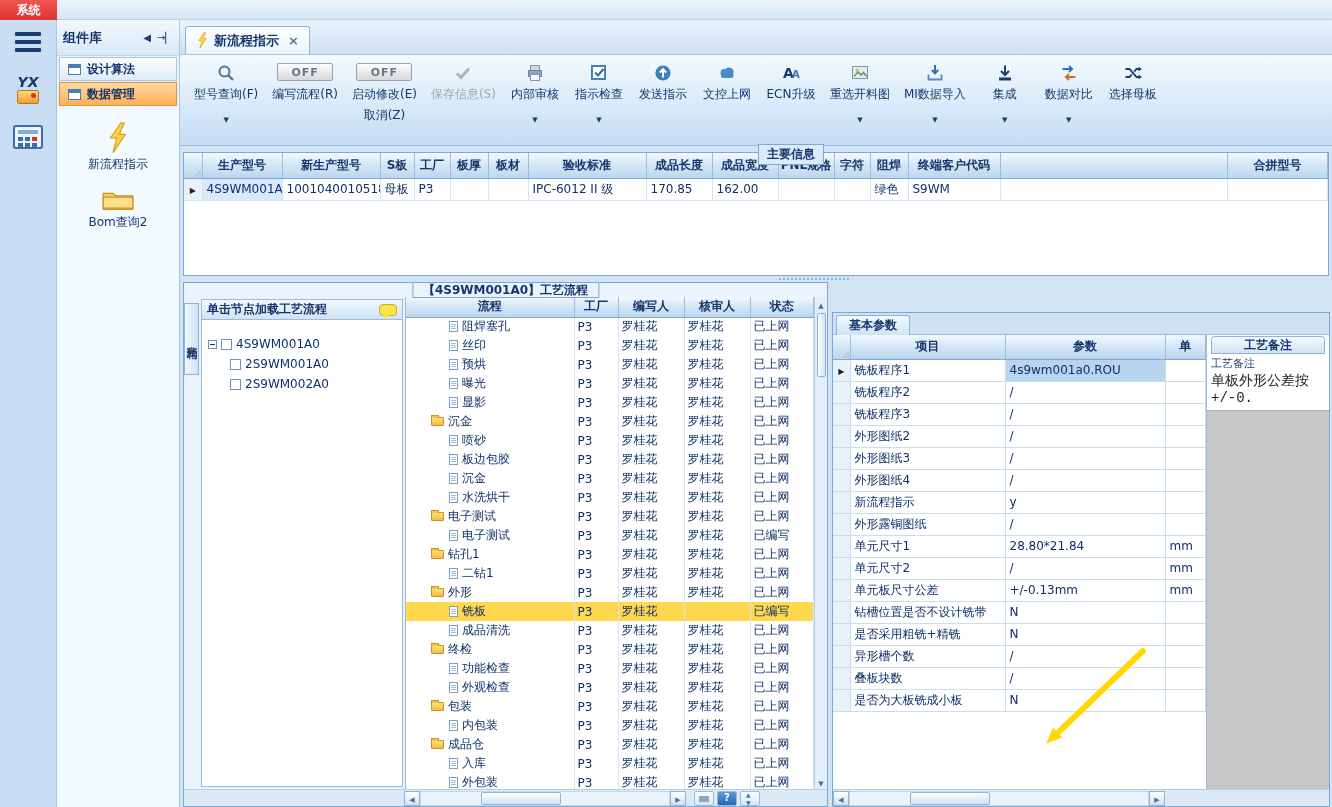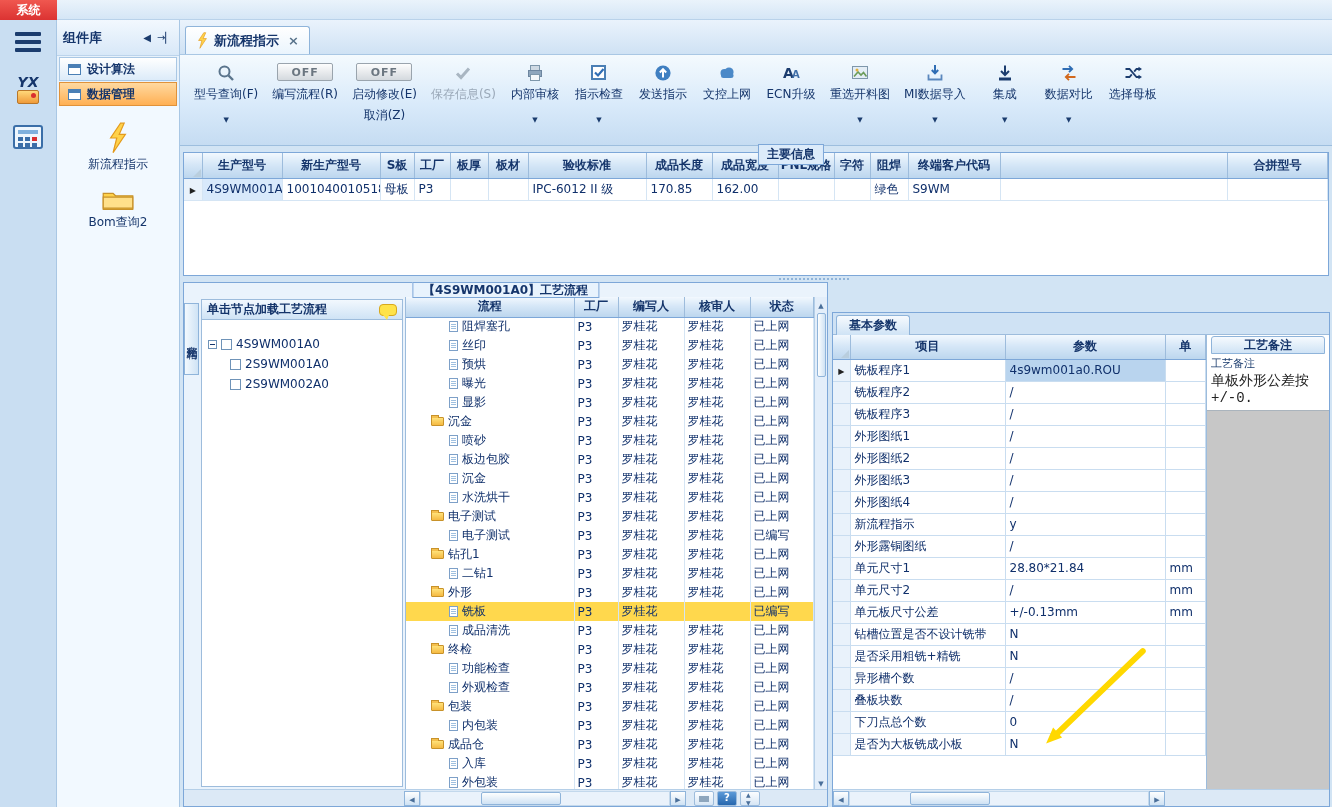--- a/index.html
+++ b/index.html
@@ -948,26 +948,20 @@
     <td class="p-unit"></td>
   </tr>
 
   <tr>
     <td class="rowsel2"><span class="selmark"></span></td>
     <td class="p-item">铣板程序3</td>
     <td class="p-val">/</td>
     <td class="p-unit"></td>
   </tr>
 
-  <tr>
-    <td class="rowsel2"><span class="selmark"></span></td>
-    <td class="p-item">外形图纸1</td>
-    <td class="p-val">/</td>
-    <td class="p-unit"></td>
-  </tr>
 
   <tr>
     <td class="rowsel2"><span class="selmark"></span></td>
     <td class="p-item">外形图纸2</td>
     <td class="p-val">/</td>
     <td class="p-unit"></td>
   </tr>
 
   <tr>
     <td class="rowsel2"><span class="selmark"></span></td>
@@ -1039,26 +1033,20 @@
     <td class="p-unit"></td>
   </tr>
 
   <tr>
     <td class="rowsel2"><span class="selmark"></span></td>
     <td class="p-item">叠板块数</td>
     <td class="p-val">/</td>
     <td class="p-unit"></td>
   </tr>
 
-  <tr>
-    <td class="rowsel2"><span class="selmark"></span></td>
-    <td class="p-item">下刀点总个数</td>
-    <td class="p-val">0</td>
-    <td class="p-unit"></td>
-  </tr>
 
   <tr>
     <td class="rowsel2"><span class="selmark"></span></td>
     <td class="p-item">是否为大板铣成小板</td>
     <td class="p-val">N</td>
     <td class="p-unit"></td>
   </tr>
 </tbody>
               </table>
             </div>

